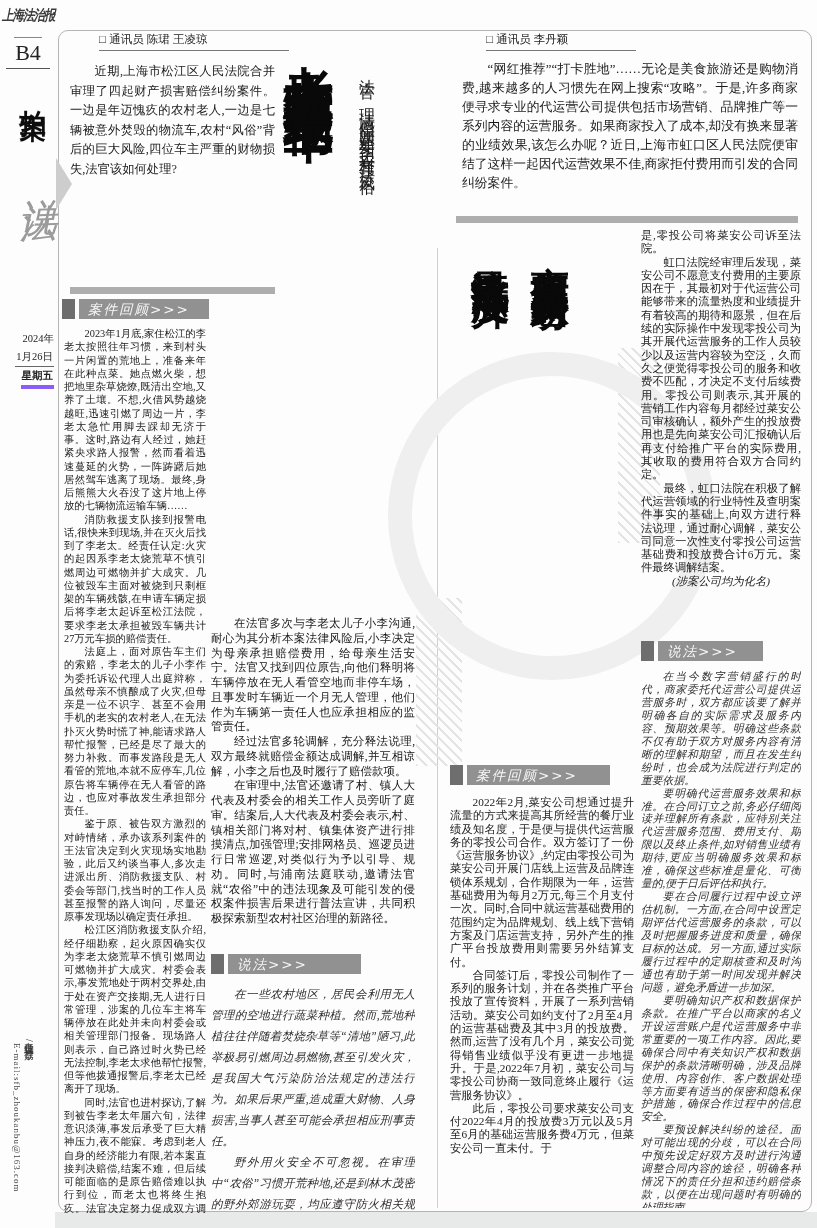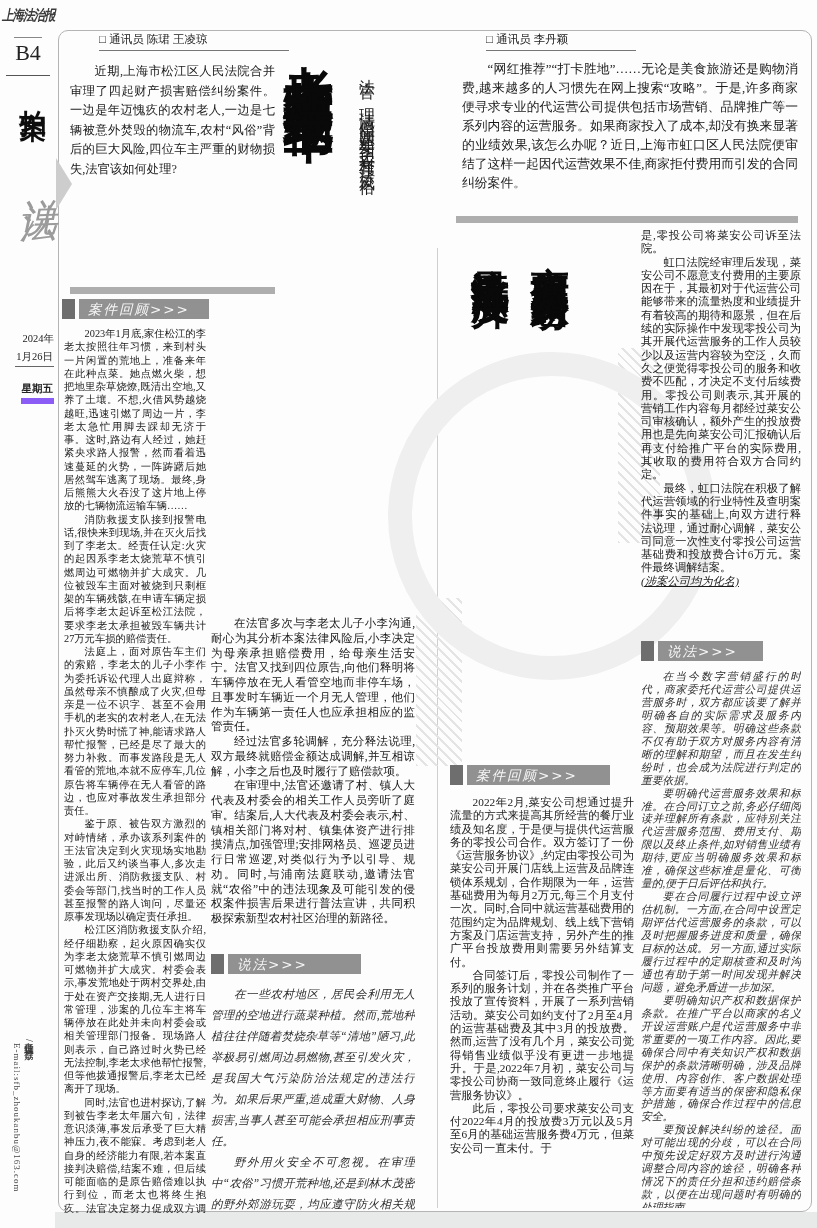--- a/index.html
+++ b/index.html
@@ -6,30 +6,30 @@
   body{
     width:817px;height:1228px;position:relative;background:#fdfdfd;
     font-family:"Liberation Serif","DejaVu Serif",serif;color:#1a1a1a;
     overflow:hidden;
   }
   .abs{position:absolute;}
   
   .logo{left:2px;top:8px;width:55px;font-weight:bold;font-style:italic;
     font-size:11.5px;letter-spacing:-1px;color:#3c3c3c;transform:scaleY(1.25);}
   .pageno{left:6px;top:40px;width:44px;text-align:center;font-size:22px;color:#222;
-    border-bottom:1px solid #555;padding-bottom:9px;}
+    border-bottom:1px solid #555;padding-bottom:2px;}
   .pageno:before{content:"";position:absolute;left:8px;top:-3px;width:28px;border-top:1px solid #888;}
   .col-name1{left:15px;top:88px;writing-mode:vertical-rl;text-orientation:upright;
     font-size:27px;font-weight:bold;color:#0d0d0d;letter-spacing:3px;font-family:"Liberation Serif",serif;}
   .col-name2{left:10px;top:168px;writing-mode:vertical-rl;text-orientation:upright;
     font-size:38px;font-style:italic;color:#9b9b9b;letter-spacing:6px;
     font-family:"DejaVu Serif",serif;transform:rotate(-2deg);}
   .date-block{left:4px;top:330px;width:50px;text-align:right;font-size:10.5px;color:#222;line-height:1.7;}
   .date-block .d2{border-bottom:1px solid #666;display:inline-block;padding:0 1px;}
-  .date-block .d3{font-weight:bold;border-bottom:6px solid #8b5cf6;display:inline-block;padding:0 1px;margin-top:13px;}
+  .date-block .d3{font-weight:bold;border-bottom:4px solid #8b5cf6;display:inline-block;padding:0 1px;}
   .editor-strip{left:12px;top:1035px;height:192px;writing-mode:vertical-rl;
     font-size:9.5px;color:#333;letter-spacing:1px;}
   .editor-strip .em{margin-top:8px;font-size:9px;color:#444;}
   
   .frame{left:58px;top:30px;width:752px;height:1180px;border:1px solid #b4b4b4;border-radius:10px;}
   .bottom-band{left:55px;top:1212px;width:762px;height:16px;background:#e8eaea;}
   .divider-v{left:437px;top:248px;width:0;height:960px;border-left:1px solid #cfcfcf;}
   .intro-wedge{left:56px;top:158px;width:0;height:0;border-top:26px solid transparent;
     border-bottom:26px solid transparent;border-left:16px solid #cdcdcd;}
   .hatch{background:repeating-linear-gradient(45deg,#e4e4e4 0 2px,transparent 2px 7px);}
@@ -69,21 +69,21 @@
   .graybar-r{left:456px;top:216px;width:342px;}
   .headline-r1{left:524px;top:236px;height:420px;writing-mode:vertical-rl;text-orientation:upright;
     font-size:38px;font-weight:bold;letter-spacing:3px;color:#090909;z-index:2;
     font-family:"Liberation Serif",serif;}
   .headline-r2{left:464px;top:238px;height:340px;writing-mode:vertical-rl;text-orientation:upright;
     font-size:38px;font-weight:bold;letter-spacing:3px;color:#090909;z-index:2;
     font-family:"Liberation Serif",serif;}
   .label-case-r{left:450px;top:765px;width:160px;z-index:2;}
   .col1-r{left:450px;top:796px;width:184px;height:414px;font-size:11.3px;line-height:13.3px;overflow:hidden;z-index:2;}
   .col2a-r{left:641px;top:229px;width:160px;height:408px;font-size:11.3px;line-height:13.3px;overflow:hidden;z-index:2;}
-  .col2a-r .note{text-align:left;font-style:italic;text-indent:0;text-decoration:underline;}
+  .col2a-r .note{text-align:center;font-style:italic;text-indent:0;}
   .label-shuofa-r{left:641px;top:641px;width:122px;z-index:2;}
   .col2b-r{left:641px;top:670px;width:160px;height:538px;font-size:10.8px;line-height:12.95px;overflow:hidden;z-index:2;}
 </style>
 </head>
 <body>
 
 <div class="abs frame"></div>
 <div class="abs bottom-band"></div>
 <div class="abs divider-v"></div>
 <div class="abs intro-wedge"></div>

